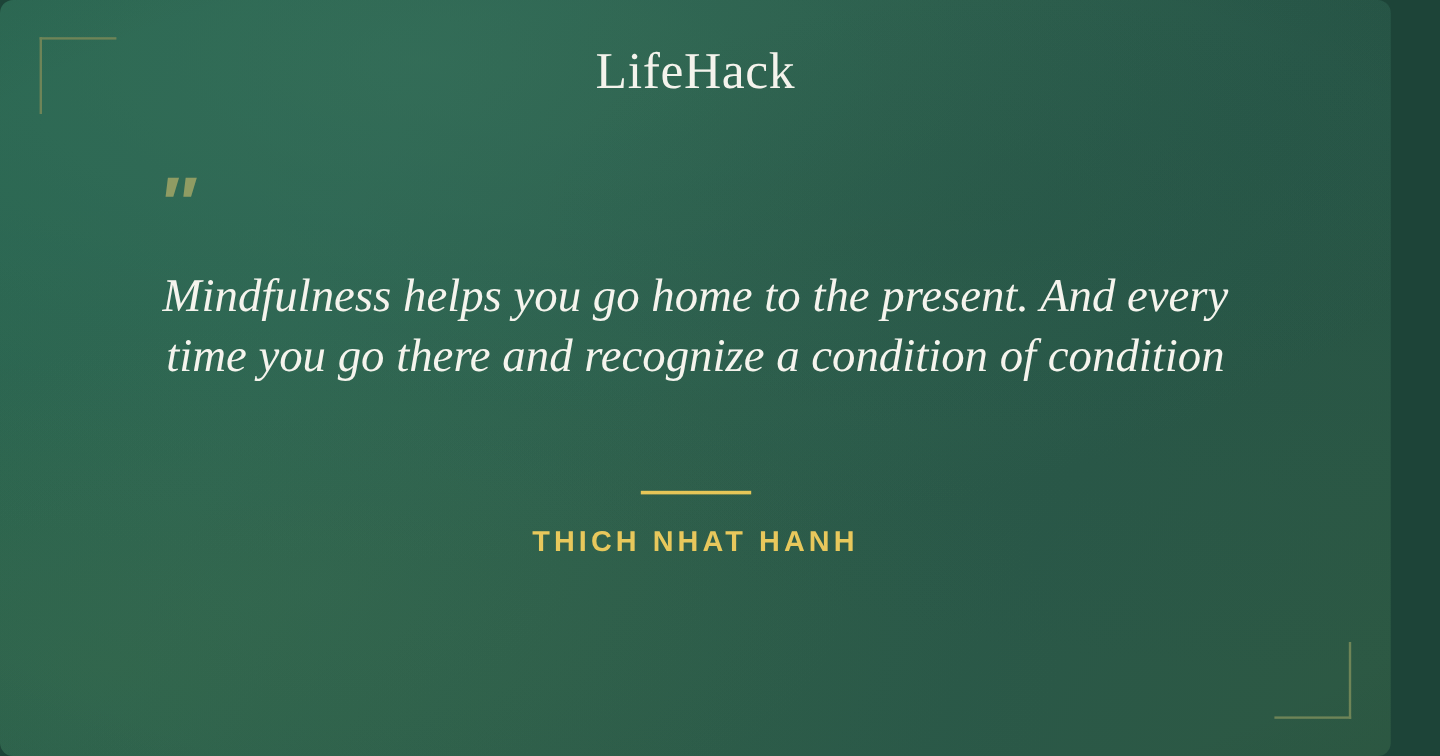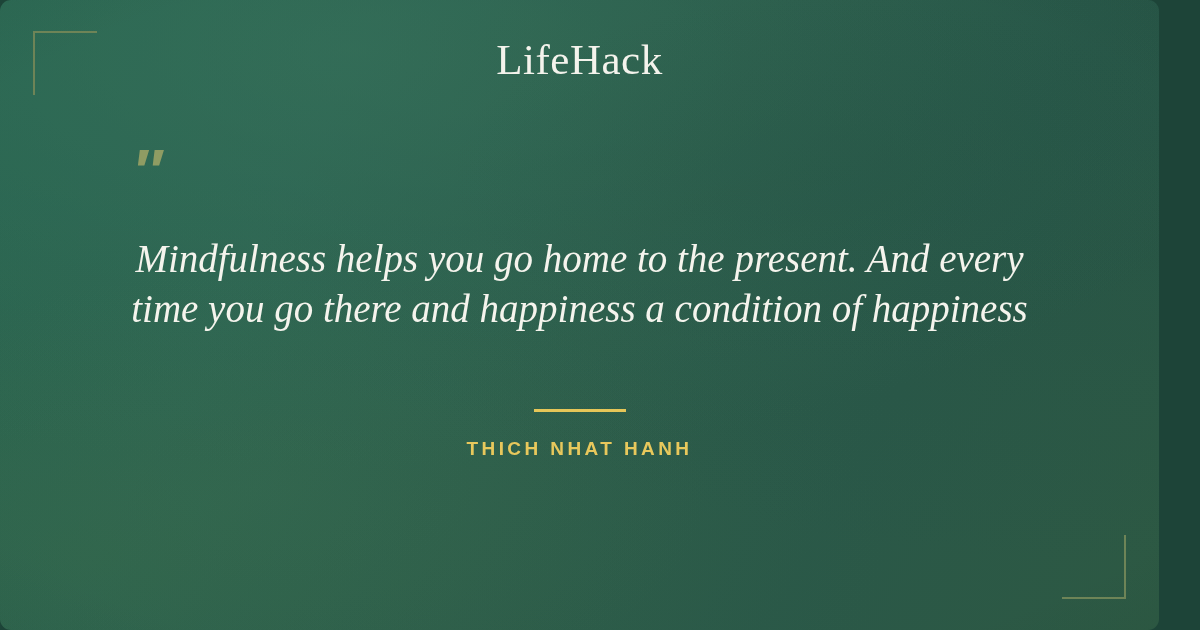--- a/index.html
+++ b/index.html
@@ -92,21 +92,21 @@
     font-style: italic;
     font-weight: 700;
     font-size: 62px;
     line-height: 1;
     color: #8f9c63;
     letter-spacing: -2px;
     user-select: none;
   }
 
   .quote-text {
-    margin: 16px;
+    margin: 4px;
     padding: 0 4px;
     padding-top: 78px;
     text-align: center;
     font-family: "Liberation Serif", "DejaVu Serif", serif;
     font-style: italic;
     font-weight: 400;
     font-size: 39px;
     line-height: 50px;
     color: #f5f4ed;
   }
@@ -128,21 +128,21 @@
     position: absolute;
     left: 0;
     right: 0;
     top: 438px;
     text-align: center;
     z-index: 4;
   }
   .attribution-text {
     display: inline-block;
     font-family: "Liberation Sans", "DejaVu Sans", sans-serif;
-    font-size: 19px;
+    font-size: 24px;
     font-weight: 600;
     letter-spacing: 3.4px;
     color: #e8c85c;
     text-transform: uppercase;
   }
 </style>
 </head>
 <body>
 
 <div class="card">
@@ -151,21 +151,21 @@
   <div class="corner corner-br"></div>
 
   <div class="logo">
     <span class="logo-text">LifeHack</span>
   </div>
 
   <div class="quote-block">
     <span class="quote-mark">″</span>
     <p class="quote-text">
       <span class="quote-line">Mindfulness helps you go home to the present. And every</span>
-      <span class="quote-line">time you go there and happiness a condition of happiness</span>
+      <span class="quote-line">time you go there and recognize a condition of condition</span>
     </p>
   </div>
 
   <div class="divider"></div>
 
   <div class="attribution">
     <span class="attribution-text">THICH NHAT HANH</span>
   </div>
 
 </div>

